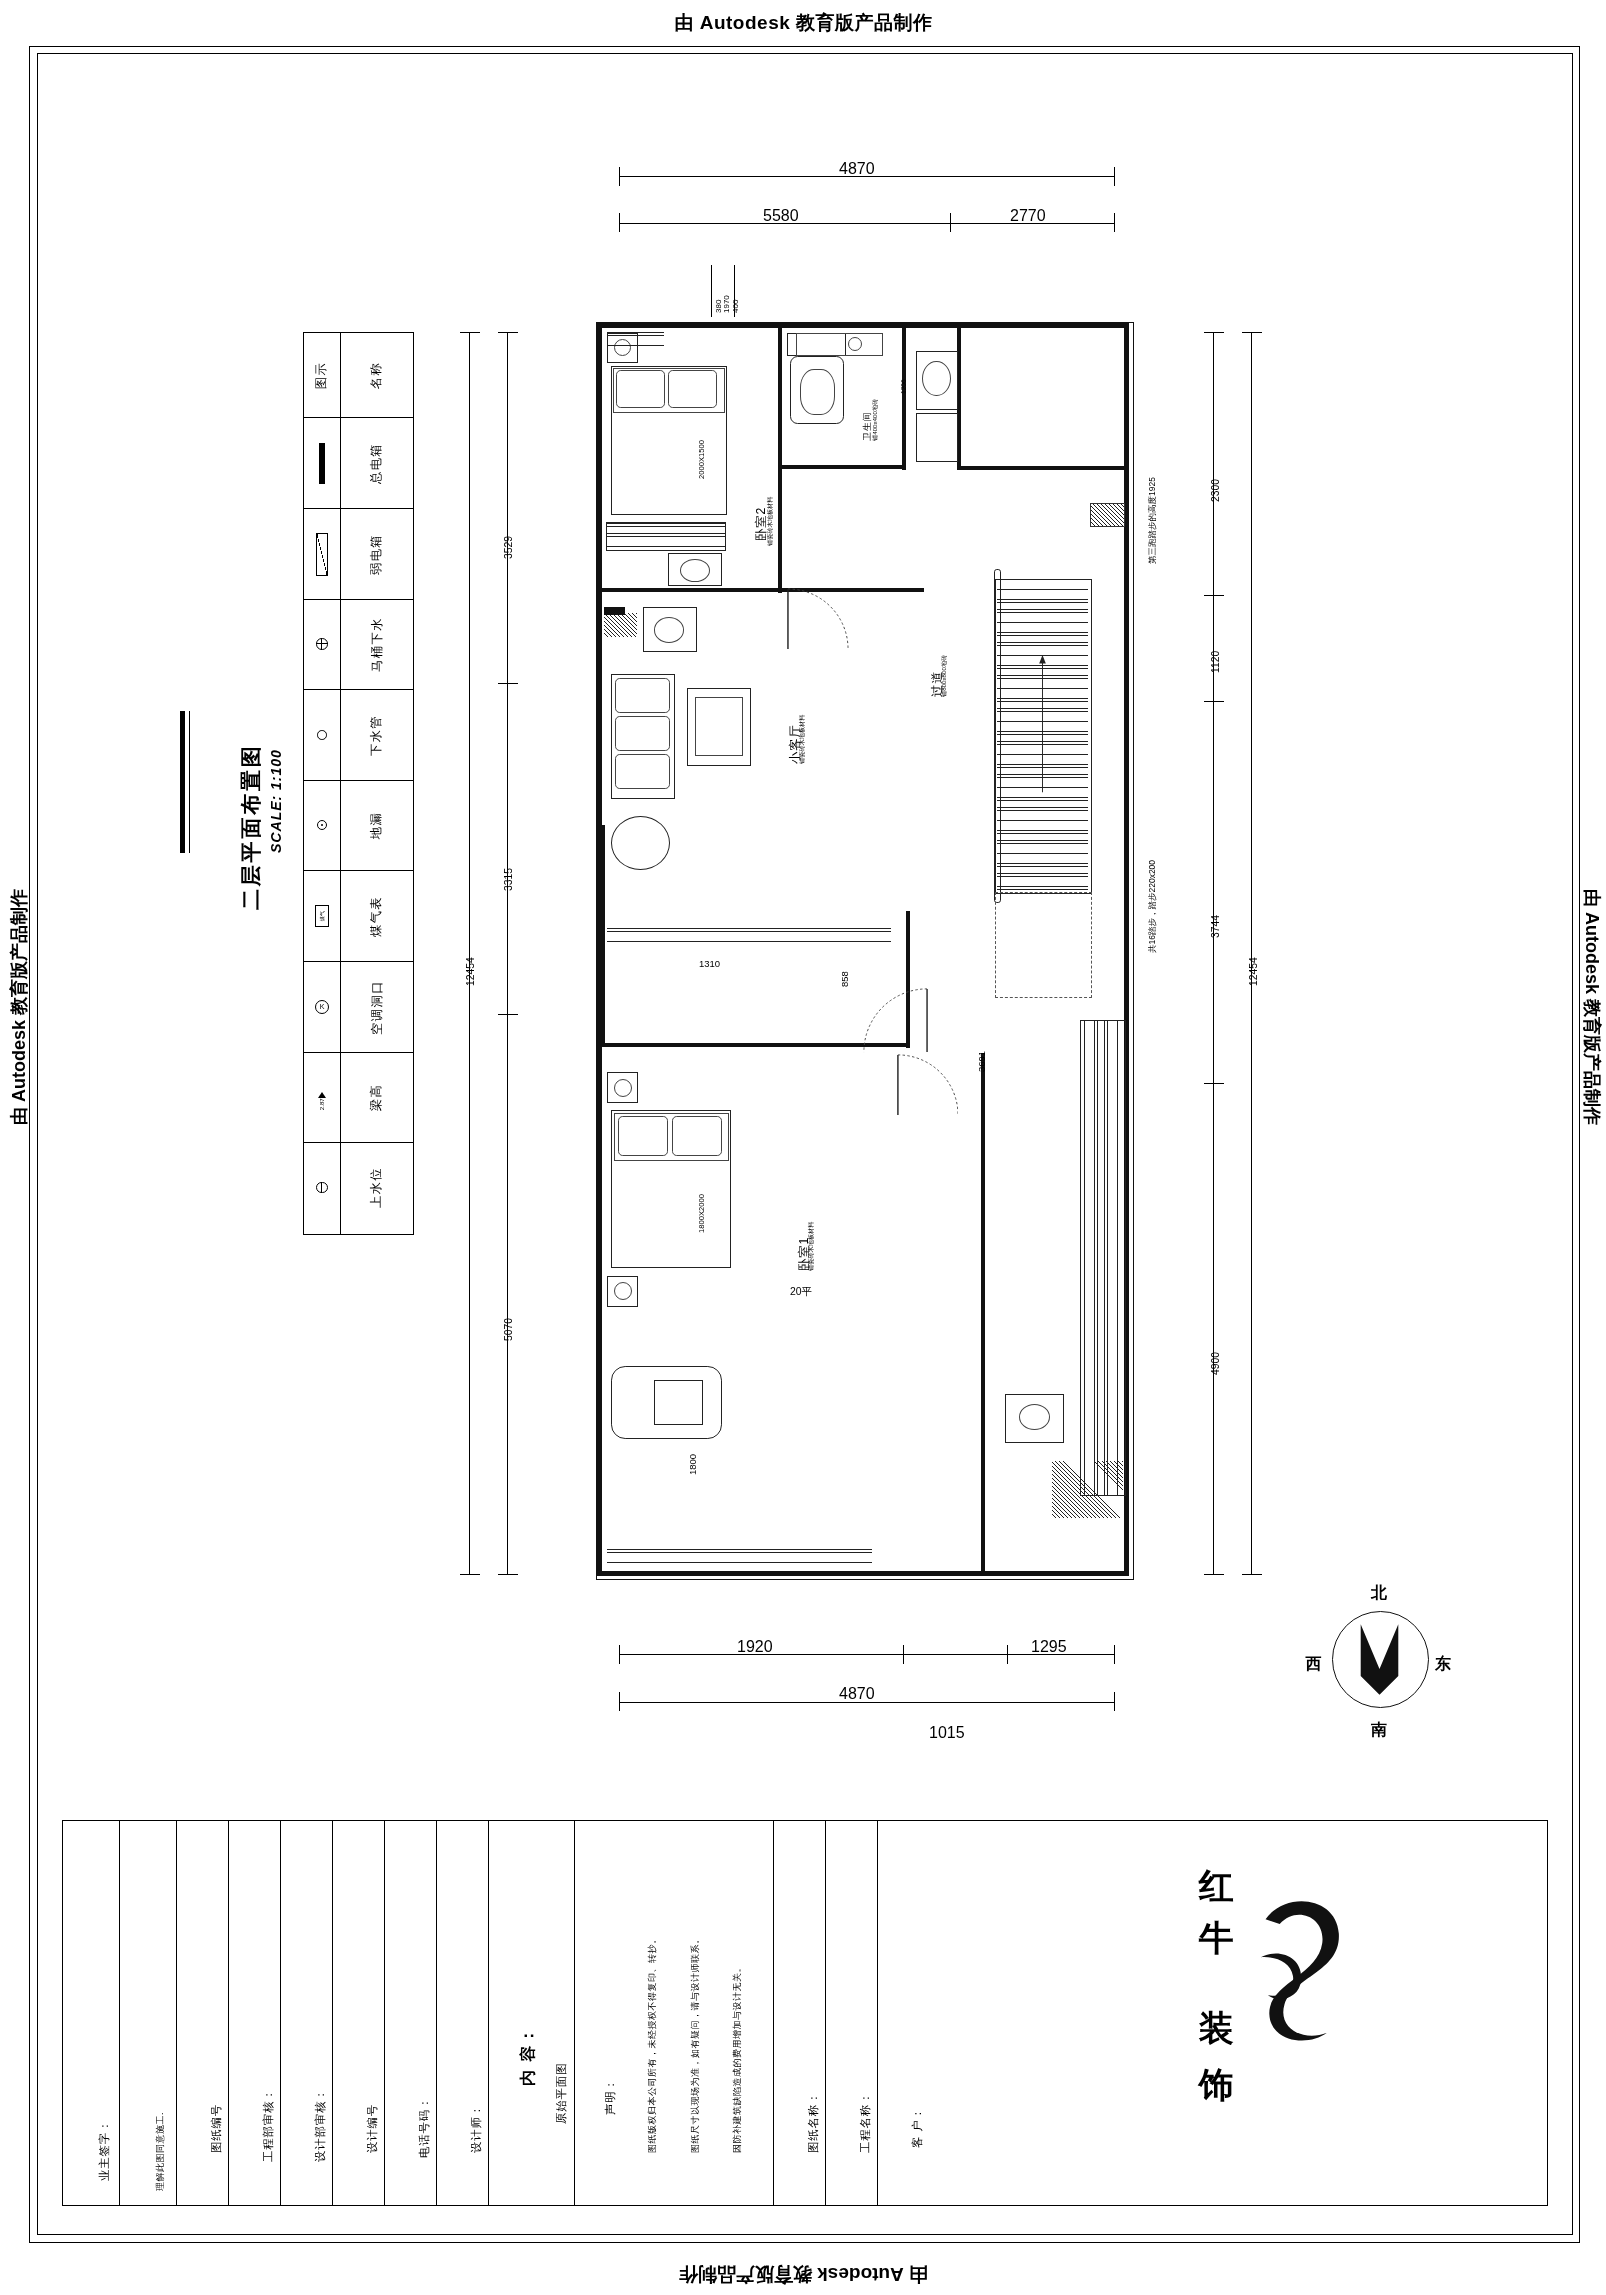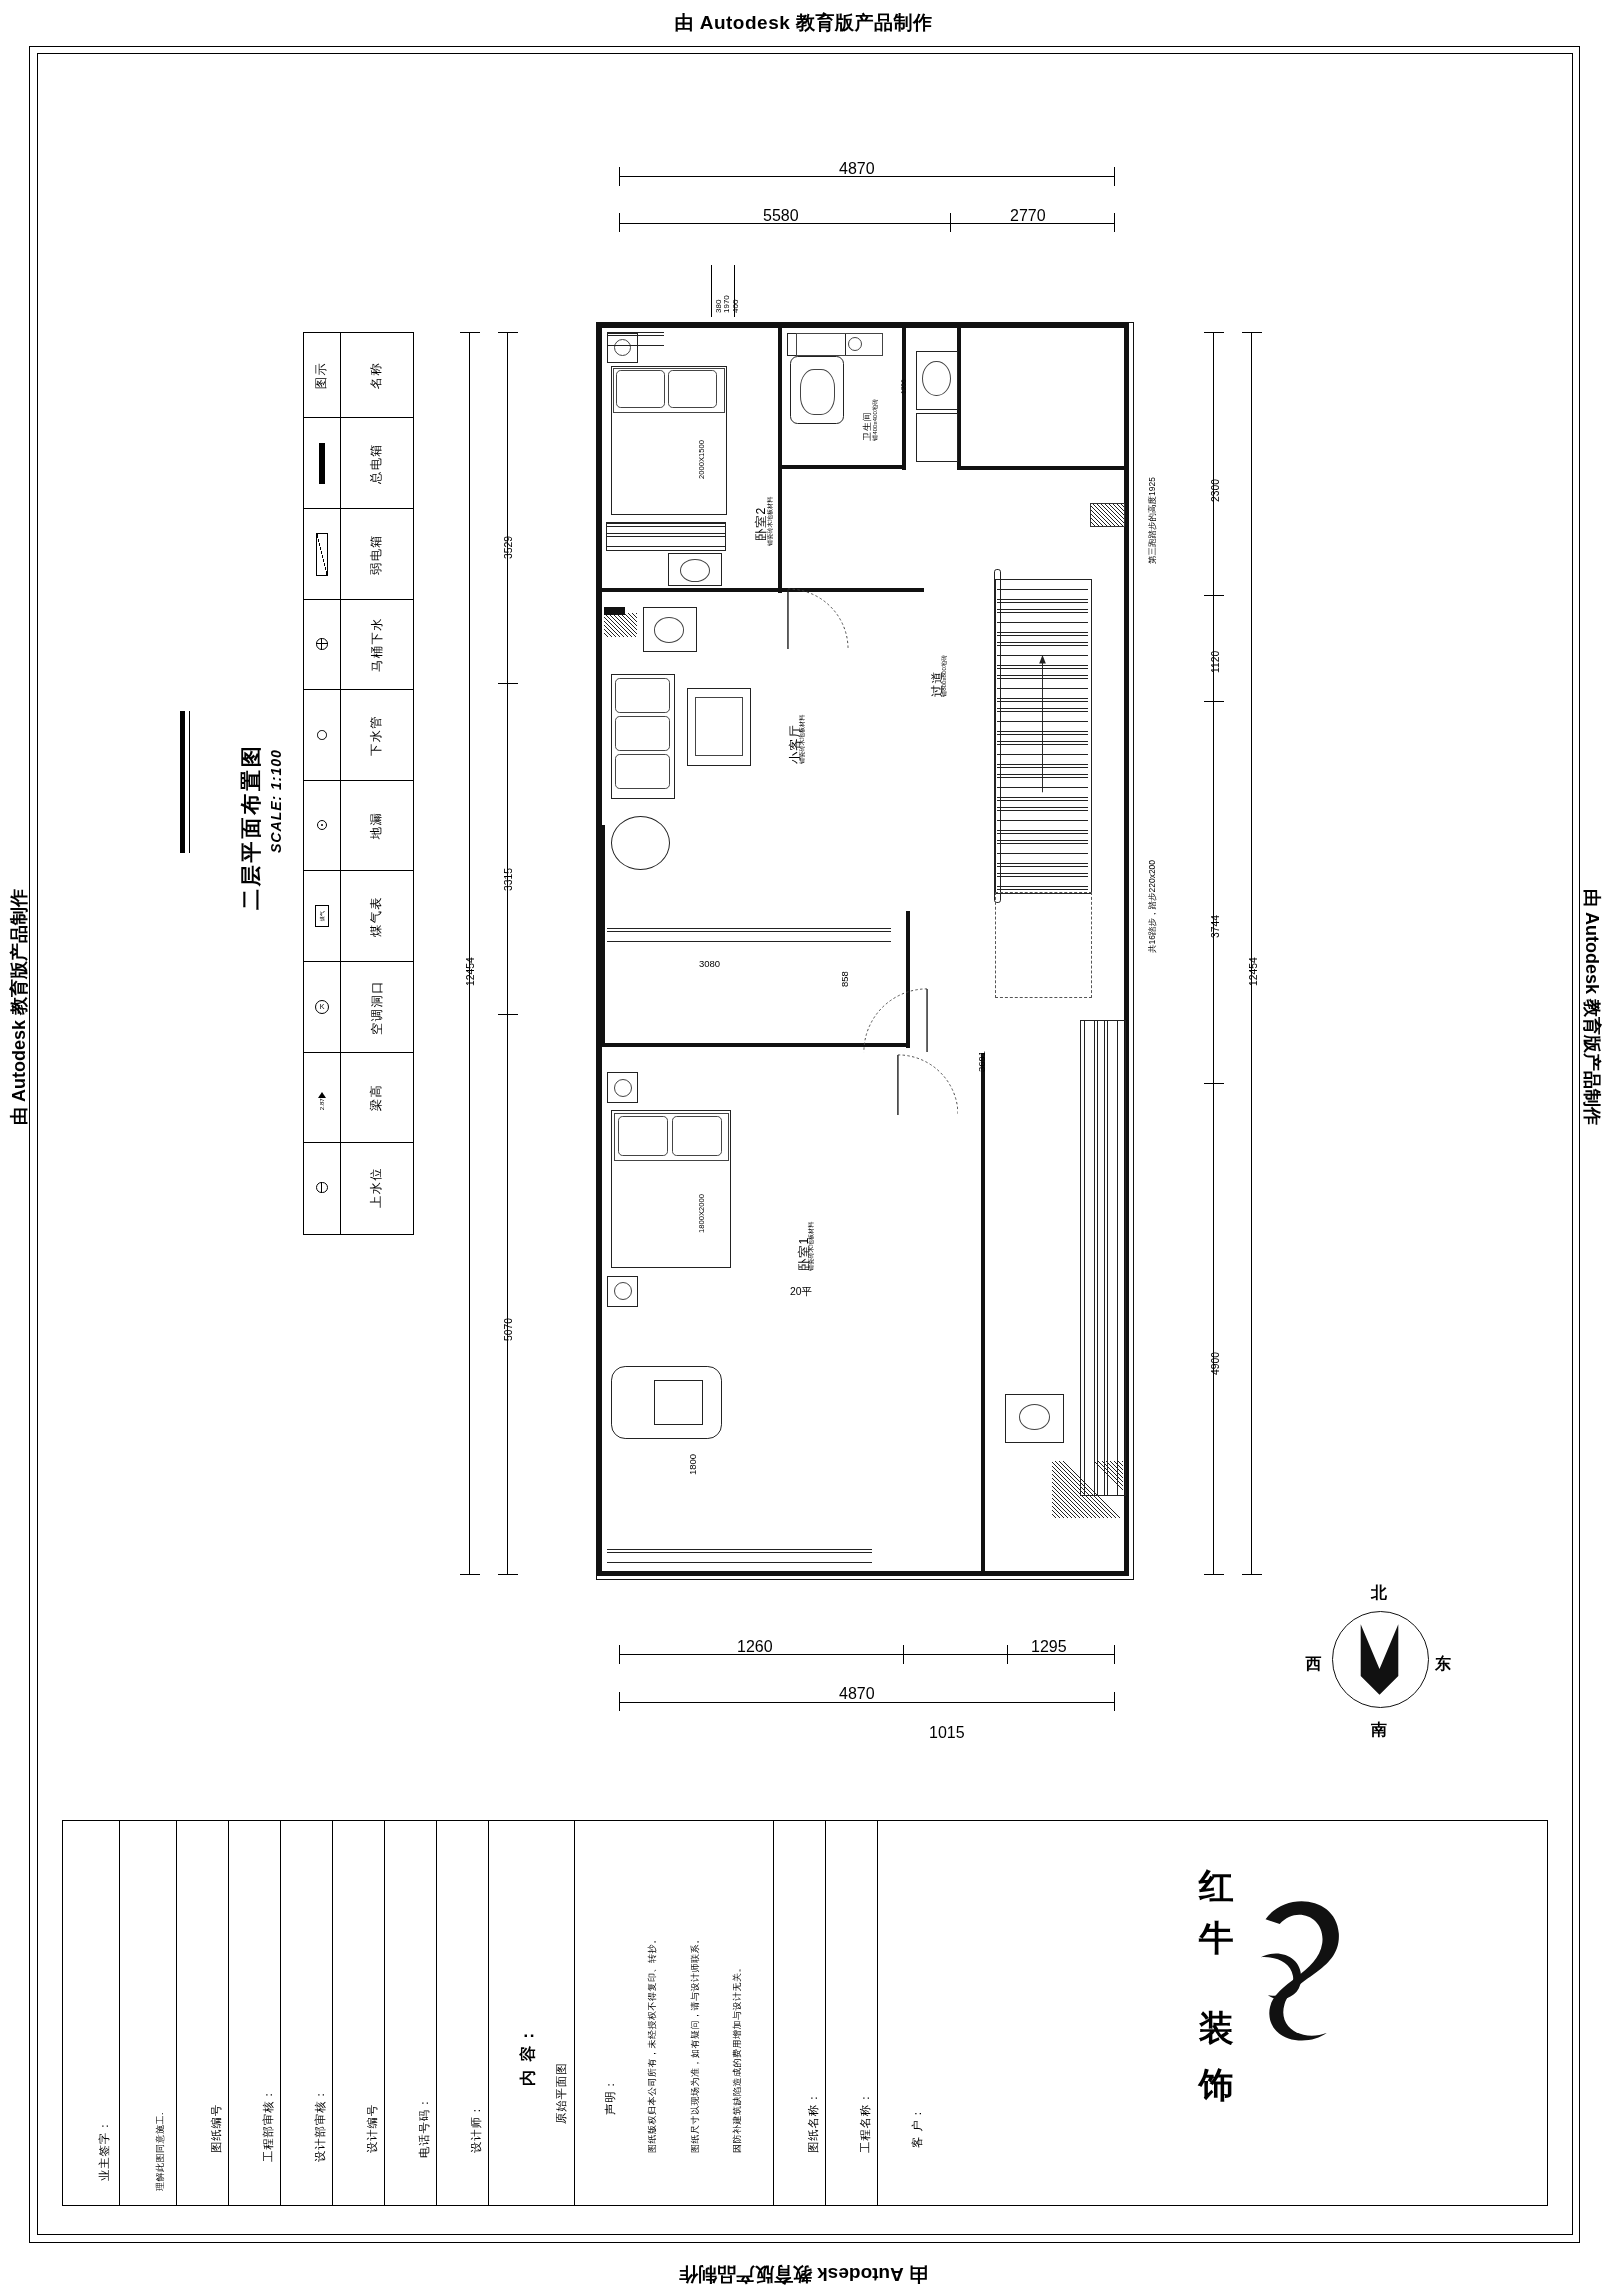--- a/index.html
+++ b/index.html
@@ -177,21 +177,21 @@
   <div class="dimtxt-v" style="left:722px;top:313px;font-size:8px;">1970</div>
   <div class="dimtxt-v" style="left:714px;top:313px;font-size:8px;">380</div>
   <div class="dimline" style="left:711px;top:265px;width:0.9px;height:52px;"></div>
   <div class="dimline" style="left:734px;top:265px;width:0.9px;height:52px;"></div>
 
   <div class="dimline" style="left:619px;top:1654px;width:495px;height:0.9px;"></div>
   <div class="tick" style="left:619px;top:1645px;height:19px;"></div>
   <div class="tick" style="left:903px;top:1645px;height:19px;"></div>
   <div class="tick" style="left:1007px;top:1645px;height:19px;"></div>
   <div class="tick" style="left:1114px;top:1645px;height:19px;"></div>
-  <div class="dimtxt" style="left:737px;top:1638px;">1260</div>
+  <div class="dimtxt" style="left:737px;top:1638px;">1920</div>
   <div class="dimtxt" style="left:929px;top:1724px;">1015</div>
   <div class="dimtxt" style="left:1031px;top:1638px;">1295</div>
 
   <div class="dimline" style="left:619px;top:1702px;width:495px;height:0.9px;"></div>
   <div class="tick" style="left:619px;top:1692px;height:19px;"></div>
   <div class="tick" style="left:1114px;top:1692px;height:19px;"></div>
   <div class="dimtxt" style="left:839px;top:1685px;">4870</div>
 
   <div class="dimline" style="left:469px;top:332px;width:0.9px;height:1242px;"></div>
   <div class="tickh" style="left:460px;top:332px;width:20px;"></div>
@@ -325,21 +325,21 @@
     </svg>
     <svg style="position:absolute;left:265px;top:664px;" width="66" height="66" viewBox="0 0 140 140">
       <path d="M138,4 A134,134 0 0 0 4,138" fill="none" stroke="#444" stroke-width="2" stroke-dasharray="5,5"></path>
       <line x1="138" y1="4" x2="138" y2="138" stroke="#222" stroke-width="3"></line>
     </svg>
     <svg style="position:absolute;left:299px;top:730px;" width="62" height="62" viewBox="0 0 130 130">
       <path d="M4,4 A126,126 0 0 1 130,130" fill="none" stroke="#444" stroke-width="2" stroke-dasharray="5,5"></path>
       <line x1="4" y1="4" x2="4" y2="130" stroke="#222" stroke-width="3"></line>
     </svg>
 
-    <div class="lbl" style="left:102px;top:635px;font-size:9.5px;">3080</div>
+    <div class="lbl" style="left:102px;top:635px;font-size:9.5px;">1310</div>
     <div class="lbl-v" style="left:242px;top:664px;font-size:9.5px;">858</div>
     <div class="lbl-v" style="left:379px;top:749px;font-size:9.5px;">3691</div>
     <div class="lbl-v" style="left:90px;top:1152px;font-size:9.5px;">1800</div>
 
     <div class="hatch" style="left:493px;top:180px;width:33px;height:22px;border:0.5px solid #333;"></div>
   </div>
 
   <div class="note-v" style="left:1147px;top:564px;">第三跑踏步的高度1925</div>
   <div class="note-v" style="left:1147px;top:953px;">共16踏步，踏步220x200</div>
 

